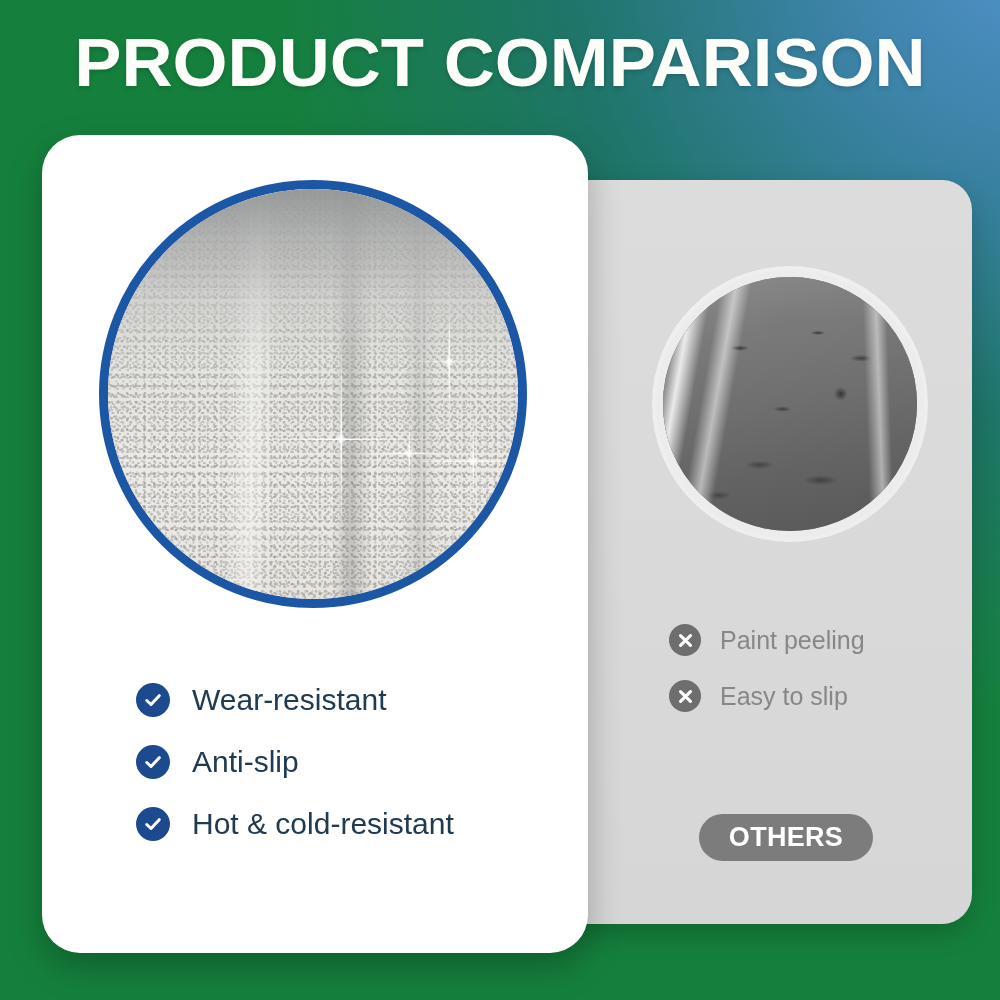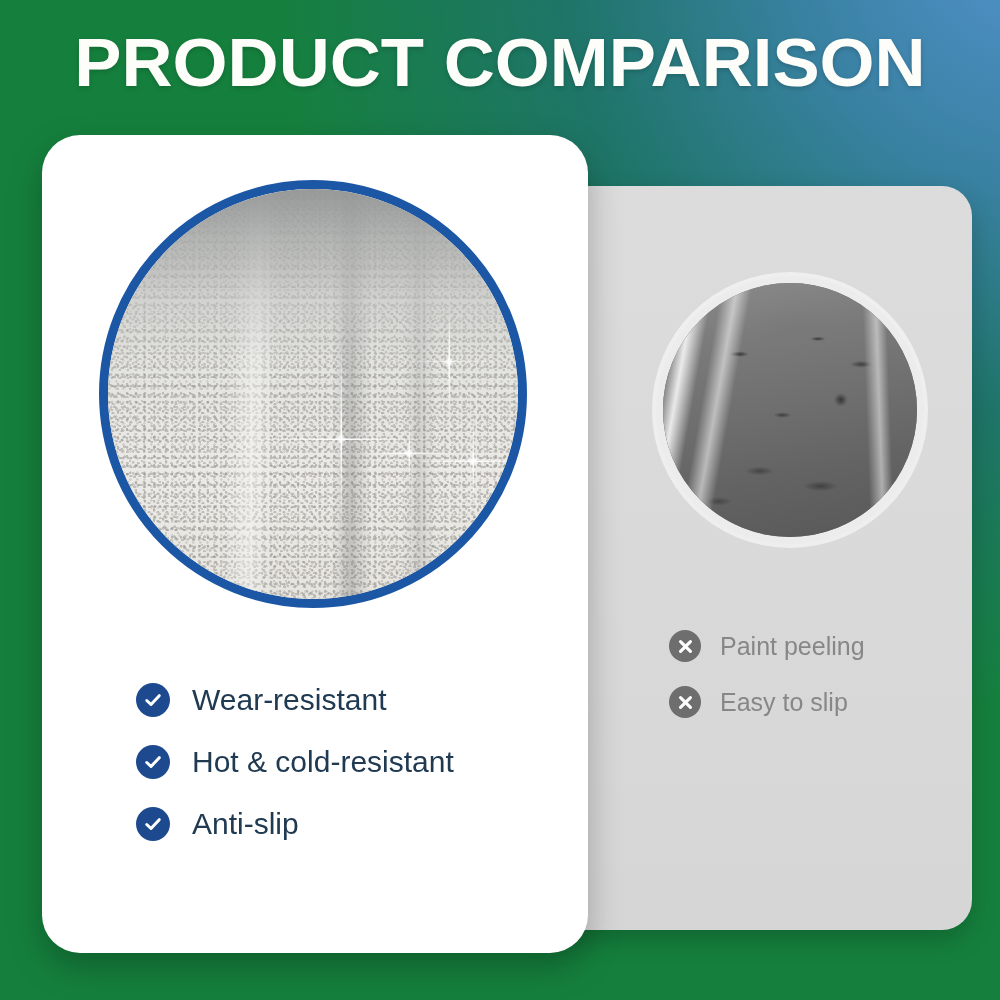--- a/index.html
+++ b/index.html
@@ -37,21 +37,21 @@
     line-height:72px;
     transform:scaleX(1.04);
     text-shadow:0 2px 5px rgba(0,0,0,.18);
     z-index:5;
     white-space:nowrap;
   }
 
   
   .card-others{
     position:absolute;
-    left:524px; top:186px;
+    left:524px; top:180px;
     width:448px; height:744px;
     background:linear-gradient(180deg,#dcdcdc 0%, #d9d9d9 55%, #d6d6d6 100%);
     border-radius:30px;
     box-shadow:0 10px 26px rgba(0,0,0,.20);
     z-index:2;
   }
 
   
   .card-ours{
     position:absolute;
@@ -257,20 +257,21 @@
         <span class="ico cross">
           <svg viewBox="0 0 24 24" aria-hidden="true">
             <path d="M5 5 L19 19 M19 5 L5 19" stroke="#ffffff" stroke-width="4.4" stroke-linecap="round" fill="none"></path>
           </svg>
         </span>
         <span class="d-label">Easy to slip</span>
       </div>
 
     </div>
 
+    <div class="badge badge-others">OTHERS</div>
   </div>
 
   <div class="card-ours">
 
     <div class="ours-photo">
       <div class="inner"></div>
       <span class="spark s1">
           <span class="core"></span>
         </span>
       <span class="spark s2">
@@ -294,29 +295,29 @@
         </span>
         <span class="f-label">Wear-resistant</span>
       </div>
 
       <div class="f-row">
         <span class="ico check">
           <svg viewBox="0 0 24 24" aria-hidden="true">
             <path d="M4.5 12.6 L9.6 17.4 L19.5 6.8" stroke="#ffffff" stroke-width="3.6" stroke-linecap="round" stroke-linejoin="round" fill="none"></path>
           </svg>
         </span>
-        <span class="f-label">Hot &amp; cold-resistant</span>
+        <span class="f-label">Anti-slip</span>
       </div>
 
       <div class="f-row">
         <span class="ico check">
           <svg viewBox="0 0 24 24" aria-hidden="true">
             <path d="M4.5 12.6 L9.6 17.4 L19.5 6.8" stroke="#ffffff" stroke-width="3.6" stroke-linecap="round" stroke-linejoin="round" fill="none"></path>
           </svg>
         </span>
-        <span class="f-label">Anti-slip</span>
+        <span class="f-label">Hot &amp; cold-resistant</span>
       </div>
 
     </div>
 
   </div>
 
 </div>
 
 </body></html>

